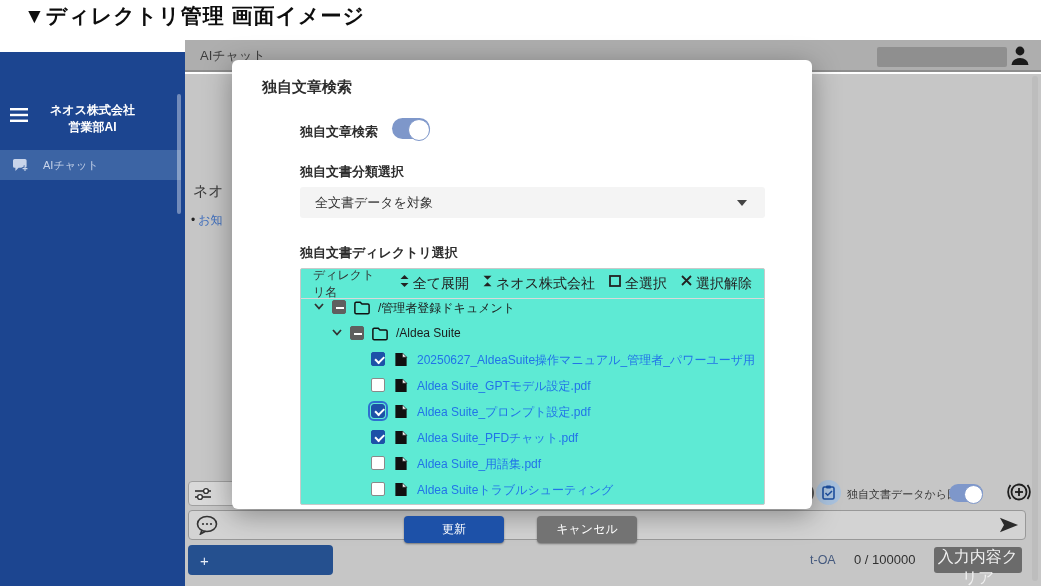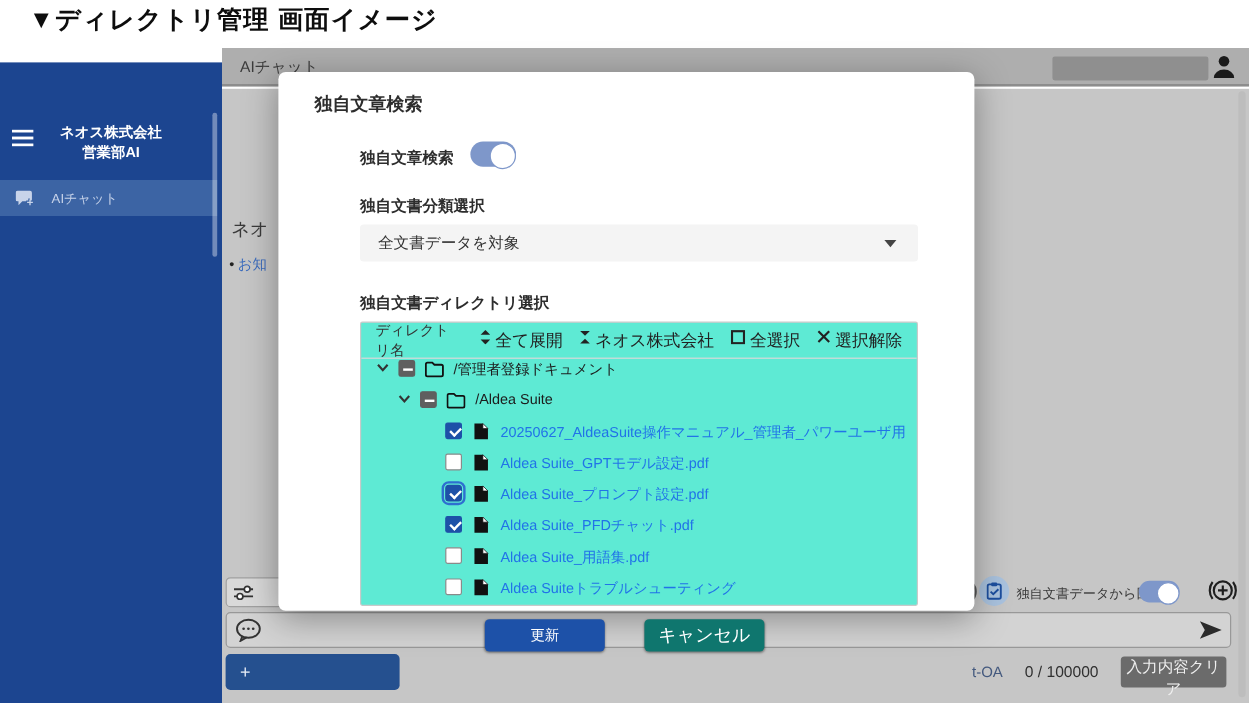--- a/index.html
+++ b/index.html
@@ -45,21 +45,21 @@
   #input-row { left:188px; top:510px; width:838px; height:30px; background:#d3d3d3; border:1.5px solid #989898; border-radius:4px; }
   #bubble-icon { left:196px; top:515px; width:22px; height:20px; }
   #message-input { left:226px; top:512px; width:760px; height:25px; background:transparent; border:none; outline:none; font-size:13px; color:#333; }
   #send-icon { left:999px; top:515px; width:20px; height:20px; cursor:pointer; }
 
   #plus-button { left:188px; top:545px; width:145px; height:30px; background:#25508f; border-radius:4px;
       color:#e7edf7; font-size:15px; display:flex; align-items:center; padding-left:12px; cursor:pointer; }
   #model-text { left:810px; top:553px; font-size:12.5px; color:#44597e; }
   #char-count { left:854px; top:552px; font-size:13px; color:#303030; }
   #clear-button { left:934px; top:547px; width:88px; height:26px; background:#6b6b6b; border:none; border-radius:3px;
-      color:#f0f0f0; font-size:13px; cursor:pointer; }
+      color:#f0f0f0; font-size:16px; cursor:pointer; }
 
   
   #modal { left:232px; top:60px; width:580px; height:449px; background:#ffffff; border-radius:6px;
       box-shadow:0 6px 28px rgba(0,0,0,0.35); z-index:10; }
   #modal-title { left:30px; top:18px; font-size:15px; font-weight:bold; color:#2d2d2d; }
 
   #search-toggle-label { left:68px; top:63px; font-size:13px; font-weight:bold; color:#2d2d2d; }
   .toggle { position:relative; width:38px; height:21px; border-radius:11px; background:#7e97ca; cursor:pointer; }
   .toggle::after { content:""; position:absolute; right:0px; top:0.5px; width:20px; height:20px; background:#fff;
       border:1.5px solid #7e97ca; border-radius:50%; }
@@ -94,22 +94,22 @@
   .cb[data-state="indeterminate"] { background:#5f5f5f; border:1.5px solid #5f5f5f; }
   .cb[data-state="indeterminate"]::after { content:""; position:absolute; left:3px; top:6px; width:8px; height:2px; background:#fff; }
   .cb.focus-ring { outline:2px solid #2e6fd0; outline-offset:1px; border-radius:3px; }
   .node-icon { width:16px; height:15px; margin-right:8px; flex:none; }
   .tree-label { font-size:12px; white-space:nowrap; cursor:pointer; }
   .tree-label.folder { color:#1c1c1c; }
   .tree-label.file { color:#2173e8; }
 
   #update-button { left:172px; top:456px; width:100px; height:27px; background:#1d51a8; border:none; border-radius:4px;
       color:#fff; font-size:12px; cursor:pointer; box-shadow:0 1px 2px rgba(0,0,0,0.4); }
-  #cancel-button { left:305px; top:456px; width:100px; height:27px; background:#0f766e; border:none; border-radius:4px;
-      color:#fff; font-size:15px; cursor:pointer; box-shadow:0 1px 2px rgba(0,0,0,0.4); }
+  #cancel-button { left:305px; top:456px; width:100px; height:27px; background:#737373; border:none; border-radius:4px;
+      color:#fff; font-size:12px; cursor:pointer; box-shadow:0 1px 2px rgba(0,0,0,0.4); }
 </style>
 </head>
 <body>
 
 <div id="page-heading" class="abs">▼ディレクトリ管理 画面イメージ</div>
 
 <div id="sidebar" class="abs">
   <div id="org-title" class="abs">
     <div>ネオス株式会社</div>
     <div>営業部AI</div>

